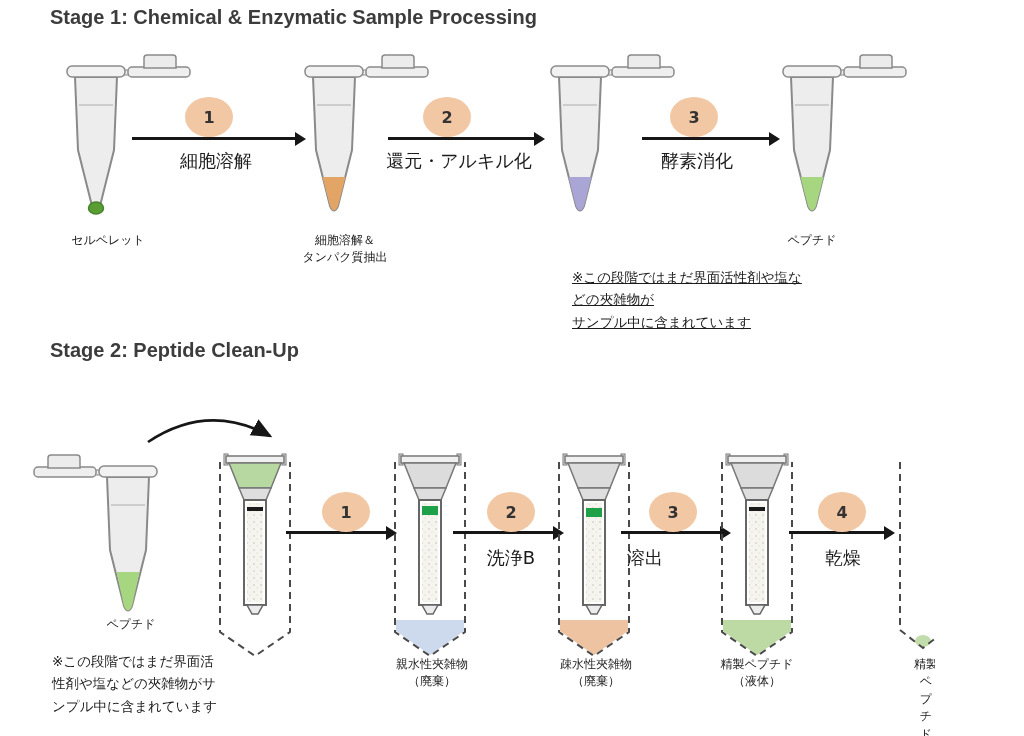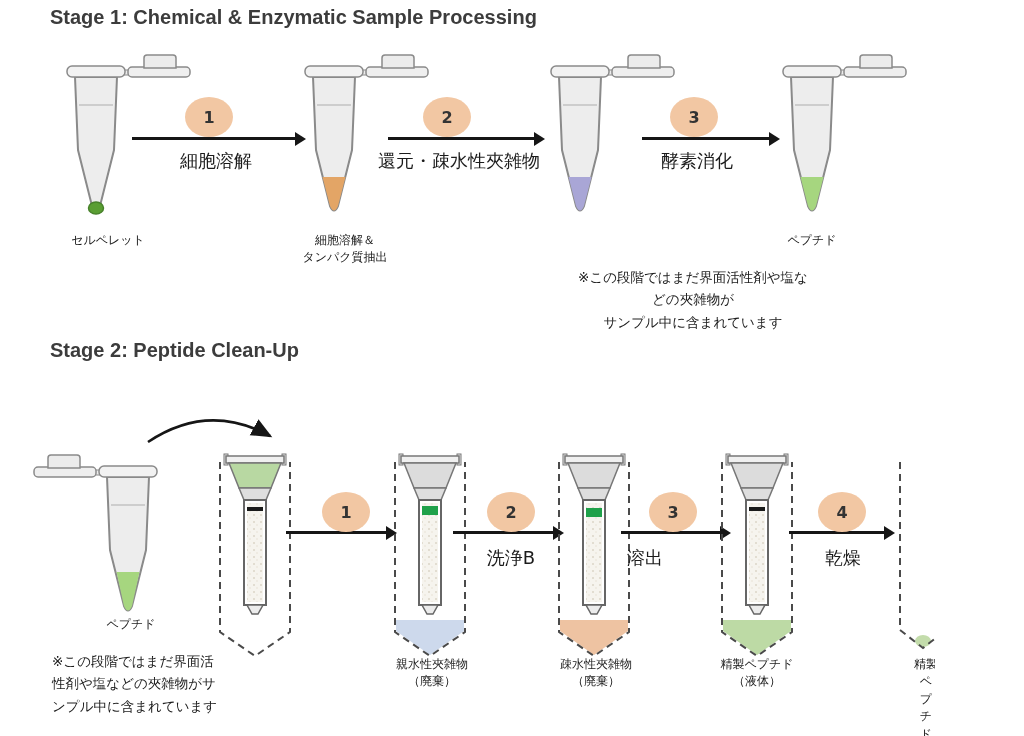--- a/index.html
+++ b/index.html
@@ -6,21 +6,21 @@
   .canvas{position:relative;width:935px;height:736px;background:#ffffff;overflow:hidden;
           font-family:"DejaVu Sans","Liberation Sans",sans-serif;color:#1d1d1d;}
   .title{position:absolute;font-family:"Liberation Sans","DejaVu Sans",sans-serif;
          font-weight:bold;font-size:20px;color:#3c3c3c;white-space:nowrap;}
   .abs{position:absolute;}
   .lbl{position:absolute;transform:translateX(-50%);text-align:center;font-size:12px;
        line-height:1.45;white-space:pre-line;color:#1b1b1b;}
   .step-lbl{position:absolute;transform:translateX(-50%);text-align:center;font-size:18px;
        line-height:1.3;white-space:pre-line;color:#1b1b1b;}
   .note{position:absolute;font-size:13.5px;line-height:1.65;white-space:pre-line;color:#1b1b1b;}
-  .note-center{transform:translateX(-50%);text-align:center;}
+  .note-center{transform:translateX(-50%);text-align:left;text-decoration:underline;}
   .arrow{position:absolute;height:3px;background:#161616;}
   .arrow::after{content:'';position:absolute;right:-11px;top:-5.5px;width:0;height:0;
        border-left:11px solid #161616;border-top:7px solid transparent;border-bottom:7px solid transparent;}
   .badge{position:absolute;width:48px;height:40px;border-radius:50%;background:#f2c7a3;
        display:flex;align-items:center;justify-content:center;font-weight:bold;font-size:16px;
        color:#333;transform:translate(-50%,-50%);}
   .flip{transform:scaleX(-1);}
 </style>
 </head>
 <body>
@@ -52,21 +52,21 @@
       <path d="M82,14 L82,4 Q82,1 85,1 L111,1 Q114,1 114,4 L114,14 Z" fill="#ececec" stroke="#8a8a8a" stroke-width="1.5"></path>
       <path d="M13,23 L16,96 L30,152 Q34,161 38,152 L52,96 L55,23 Z" fill="#ededed" stroke="#8a8a8a" stroke-width="2"></path>
       <path d="M22.5,123 L30,152 Q34,161 38,152 L45.5,123 Z" fill="#e3a566"></path>
       <rect x="5" y="12" width="58" height="11" rx="5" fill="#f2f2f2" stroke="#8a8a8a" stroke-width="1.5"></rect>
       <line x1="17" y1="51" x2="51" y2="51" stroke="#c2c2c2" stroke-width="1.5"></line>
     </svg>
   </div>
 
   <div class="arrow" style="left:388px;top:137px;width:146px;"></div>
   <div class="badge" style="left:447px;top:117px;">2</div>
-  <div class="step-lbl" style="left:459px;top:149px;">還元・疎水性夾雑物</div>
+  <div class="step-lbl" style="left:459px;top:149px;">還元・アルキル化</div>
 
   <div class="abs" style="left:546px;top:54px;">
     <svg width="140" height="168" viewBox="0 0 140 168">
       <rect x="56" y="16" width="16" height="5" fill="#ececec" stroke="#8a8a8a"></rect>
       <rect x="66" y="13" width="62" height="10" rx="4" fill="#efefef" stroke="#8a8a8a" stroke-width="1.5"></rect>
       <path d="M82,14 L82,4 Q82,1 85,1 L111,1 Q114,1 114,4 L114,14 Z" fill="#ececec" stroke="#8a8a8a" stroke-width="1.5"></path>
       <path d="M13,23 L16,96 L30,152 Q34,161 38,152 L52,96 L55,23 Z" fill="#ededed" stroke="#8a8a8a" stroke-width="2"></path>
       <path d="M22.5,123 L30,152 Q34,161 38,152 L45.5,123 Z" fill="#a9a6d6"></path>
       <rect x="5" y="12" width="58" height="11" rx="5" fill="#f2f2f2" stroke="#8a8a8a" stroke-width="1.5"></rect>
       <line x1="17" y1="51" x2="51" y2="51" stroke="#c2c2c2" stroke-width="1.5"></line>

